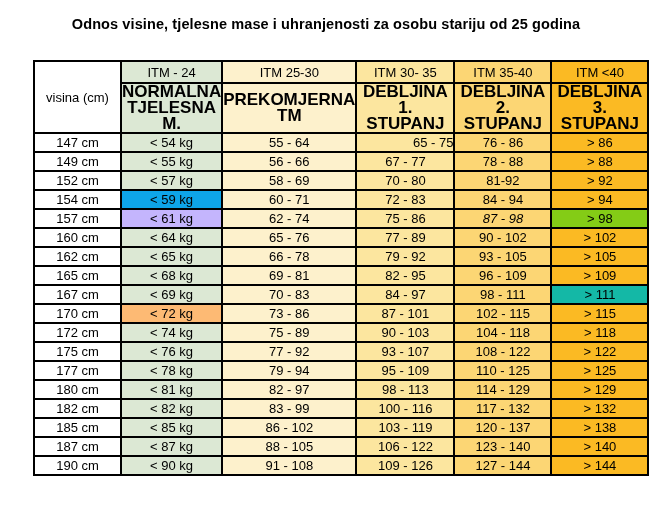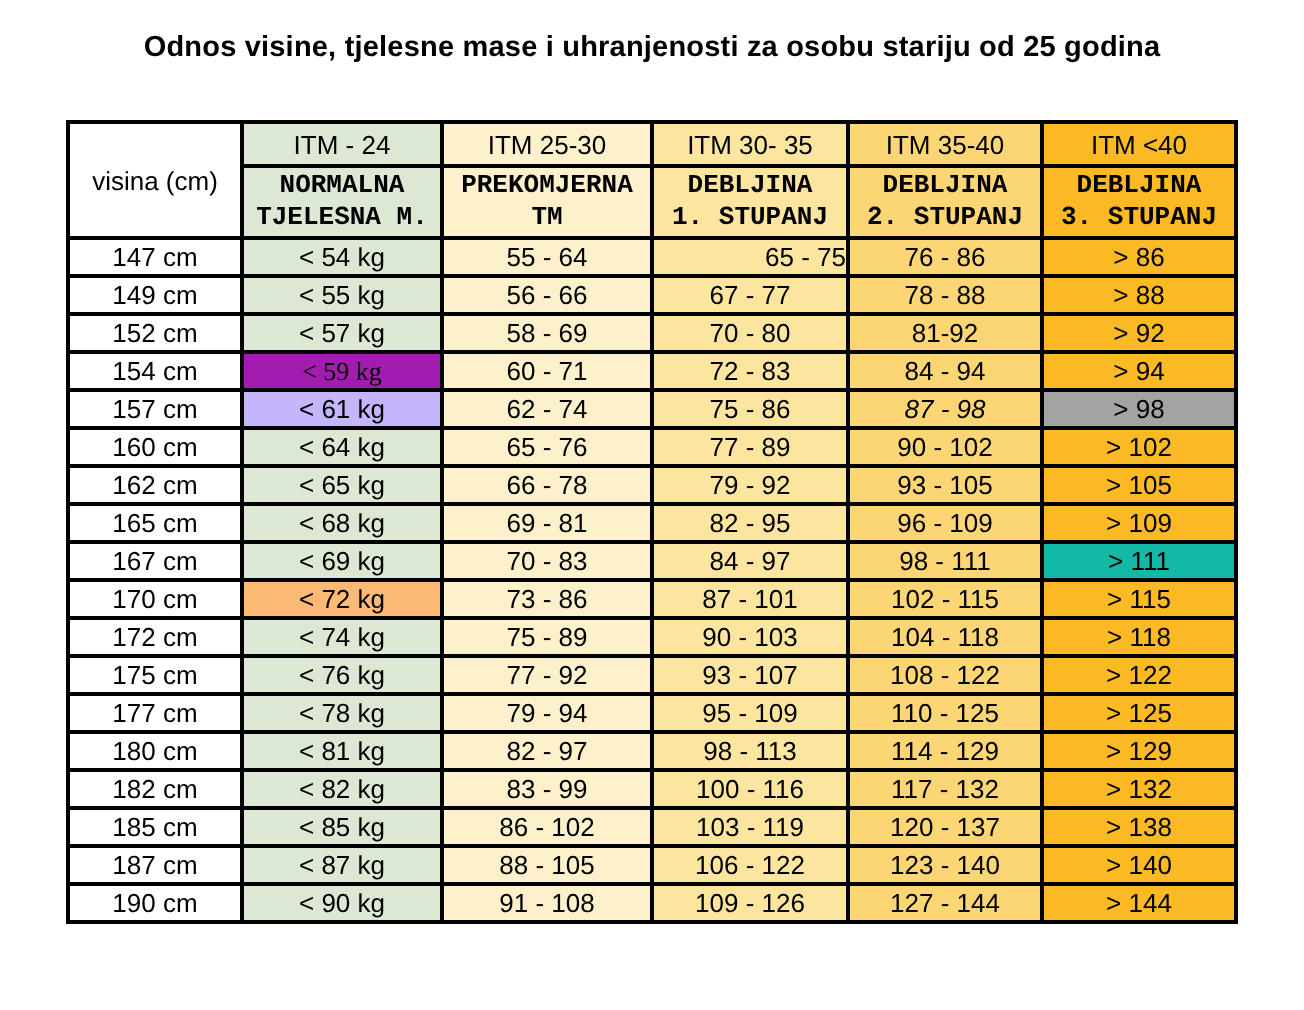--- a/index.html
+++ b/index.html
@@ -40,22 +40,21 @@
   }
   tr.itm-row th {
     height: 20px;
     font-weight: normal;
   }
   tr.cat-row th {
     height: 34px;
     font-weight: bold;
     line-height: 16px;
     white-space: pre-line;
-    font-size: 13px;
-    font-family: Liberation Mono, monospace;
+    font-size: 17px;
   }
   th.corner {
     background: #ffffff;
     font-weight: normal;
     font-size: 13px;
   }
   tbody td {
     height: 17px;
     background: #ffffff;
   }
@@ -116,33 +115,33 @@
       <tr>
         <td>152 cm</td>
         <td style="background: rgb(220, 232, 212);">&lt; 57 kg</td>
         <td style="background: rgb(253, 241, 204);">58 - 69</td>
         <td style="background: rgb(252, 230, 159);">70 - 80</td>
         <td style="background: rgb(252, 214, 116);">81-92</td>
         <td style="background: rgb(251, 186, 35);">&gt; 92</td>
       </tr>
       <tr>
         <td>154 cm</td>
-        <td style="background: #a21caf; font-family: Liberation Serif, serif;">&lt; 59 kg</td>
+        <td style="background: #0ea5e9;">&lt; 59 kg</td>
         <td style="background: rgb(253, 241, 204);">60 - 71</td>
         <td style="background: rgb(252, 230, 159);">72 - 83</td>
         <td style="background: rgb(252, 214, 116);">84 - 94</td>
         <td style="background: rgb(251, 186, 35);">&gt; 94</td>
       </tr>
       <tr>
         <td>157 cm</td>
         <td style="background: #c4b5fd;">&lt; 61 kg</td>
         <td style="background: rgb(253, 241, 204);">62 - 74</td>
         <td style="background: rgb(252, 230, 159);">75 - 86</td>
         <td style="background: rgb(252, 214, 116); font-style: italic;">87 - 98</td>
-        <td style="background: #a3a3a3;">&gt; 98</td>
+        <td style="background: #84cc16;">&gt; 98</td>
       </tr>
       <tr>
         <td>160 cm</td>
         <td style="background: rgb(220, 232, 212);">&lt; 64 kg</td>
         <td style="background: rgb(253, 241, 204);">65 - 76</td>
         <td style="background: rgb(252, 230, 159);">77 - 89</td>
         <td style="background: rgb(252, 214, 116);">90 - 102</td>
         <td style="background: rgb(251, 186, 35);">&gt; 102</td>
       </tr>
       <tr>

